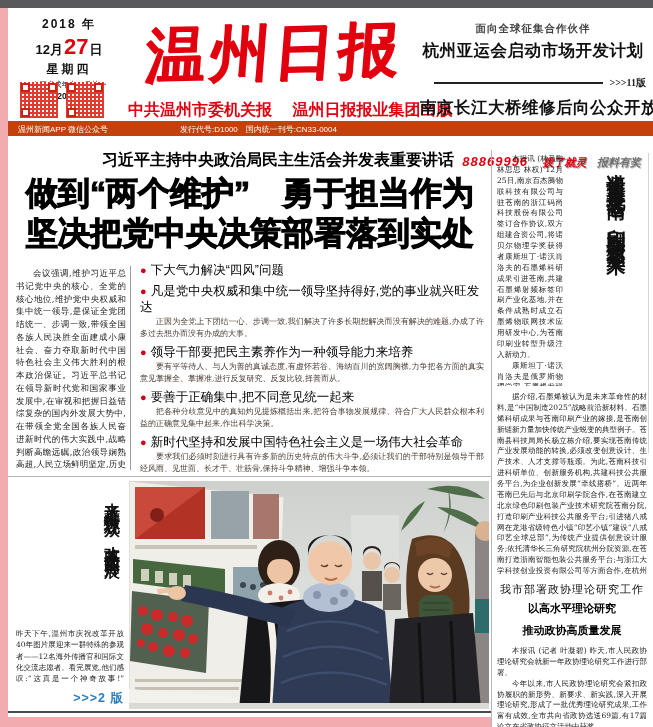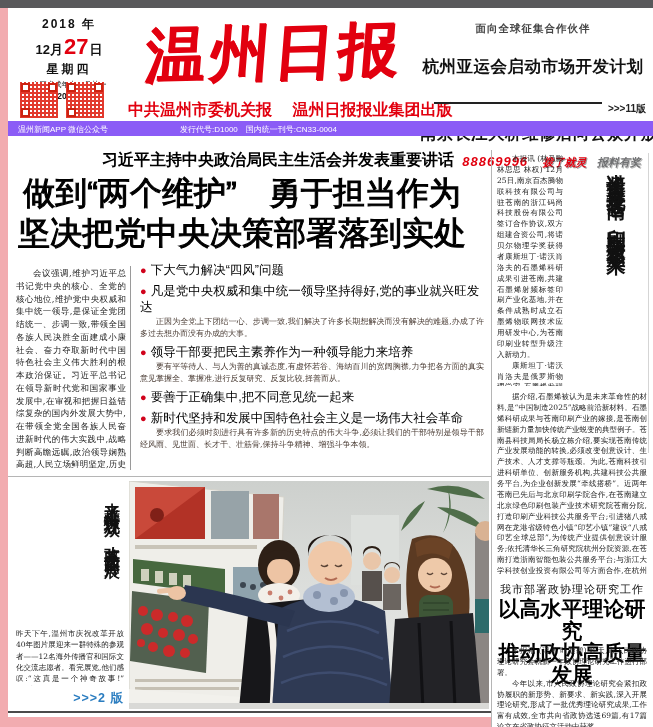--- a/index.html
+++ b/index.html
@@ -34,38 +34,38 @@
   .qr i { position:absolute; width:9px; height:9px; border:2px solid #c21; background:#fff; }
   .qr .tl { left:1px; top:1px; } .qr .tr { right:1px; top:1px; } .qr .bl { left:1px; bottom:1px; }
   .qr1 { left:20px; } .qr2 { left:66px; }
 
   .subline { left:128px; top:100px; width:240px; font-size:16px; font-weight:bold; color:#e2000f;
              white-space:nowrap; }
   .subline span + span { margin-left:16px; }
 
   .hdr-right { left:420px; top:22px; width:226px; text-align:center; }
   .hdr-kicker { font-size:10.5px; font-weight:bold; color:#444; letter-spacing:1px; }
-  .hdr-h1 { font-size:16.5px; font-weight:900; color:#111; margin-top:20px; letter-spacing:0.5px; white-space:nowrap; }
-  .hdr-rule { display:flex; margin-top:24px; }
+  .hdr-h1 { font-size:16.5px; font-weight:900; color:#111; margin-top:4px; letter-spacing:0.5px; white-space:nowrap; }
+  .hdr-rule { display:flex; align-items:center; margin-top:14px;font-family:Liberation Serif, serif; }
   .hdr-rule .ln { flex:1; height:2px; background:#222; margin:0 6px 0 14px; }
   .hdr-ref { font-size:10px; font-weight:bold; color:#222; white-space:nowrap; }
   .hdr-h2 { font-size:16.5px; font-weight:900; color:#111; margin-top:7px; letter-spacing:0.5px; white-space:nowrap; }
 
   .hotline { right:12px; top:109px; font-style:italic; font-weight:bold; white-space:nowrap;margin-top:43px; }
   .hot-num { color:#e2000f; font-size:13px; letter-spacing:1px; }
   .hot-s1  { color:#e2000f; font-size:11px; margin-left:10px; text-shadow:1px 1px 0 #999; }
   .hot-s2  { color:#707173; font-size:11px; margin-left:6px; text-shadow:1px 1px 0 #bbb; }
 
-  .graybar { left:8px; top:121px; width:645px; height:15px; background:#8b5cf6; }
+  .graybar { left:8px; top:121px; width:645px; height:15px; background:#c2410c; }
   .graybar span { position:absolute; top:3px; font-size:8px; color:#fff; white-space:nowrap; }
   .gb-qr1 { left:10px; } .gb-qr2 { left:60px; } .gb-pub { left:172px; }
 
   
   .lead-kicker { left:8px; top:150px; width:540px; text-align:center; font-size:16px; font-weight:bold; color:#000; }
-  .lead-h { left:0; top:172px; width:484px; text-align:center; font-size:32px; font-weight:400;
+  .lead-h { left:8px; top:172px; width:484px; text-align:center; font-size:32px; font-weight:700;
             color:#000; -webkit-text-stroke:1.1px #000; letter-spacing:0px; white-space:nowrap; }
   .lead-h2 { top:212px; }
 
   
   .intro-col { left:16px; top:267px; width:110px; height:204px; overflow:hidden;
                font-family:"DejaVu Serif", serif; font-size:8.5px; line-height:1.5;
                text-align:justify; color:#222; }
   .intro-col p { text-indent:2em; }
   .rule-v1 { left:130px; top:266px; width:1px; height:204px; background:#9a9a9a; }
 
@@ -105,21 +105,21 @@
   .ph-ref { left:16px; top:690px; width:108px; text-align:right; font-size:12.5px; font-weight:bold;
             color:#2b7dc0; letter-spacing:1px; }
 
   .photo { left:129px; top:481px; width:360px; height:228px; background:#dfe1df; overflow:hidden; }
   .photo svg { display:block; }
   .photo-underline { left:8px; top:711px; width:483px; height:2px; background:#4a4a4a; }
 
   
   .c-kicker { left:496px; top:582px; width:152px; text-align:center; font-size:11px; font-weight:normal;
               color:#111; letter-spacing:1px; }
-  .c-title { left:496px; top:598px; width:152px; text-align:center; font-size:21px; font-weight:900;
+  .c-title { left:496px; top:598px; width:152px; text-align:center; font-size:11px; font-weight:900;
              color:#000; line-height:22px; font-family:"DejaVu Serif", serif; }
   .c-body { left:497px; top:646px; width:150px; height:81px; overflow:hidden; }
 </style>
 </head>
 <body>
 
 <div class="page">
 
   <div class="abs frame-top"></div>
   <div class="abs frame-left"></div>
@@ -191,20 +191,21 @@
     <div class="bullet">
       <div class="b-title"><span class="b-dot">●</span><span>凡是党中央权威和集中统一领导坚持得好,党的事业就兴旺发达</span></div>
       <div class="b-detail">正因为全党上下团结一心、步调一致,我们解决了许多长期想解决而没有解决的难题,办成了许多过去想办而没有办成的大事。</div>
     </div>
     <div class="bullet">
       <div class="b-title"><span class="b-dot">●</span><span>领导干部要把民主素养作为一种领导能力来培养</span></div>
       <div class="b-detail">要有平等待人、与人为善的真诚态度,有虚怀若谷、海纳百川的宽阔胸襟,力争把各方面的真实意见掌握全、掌握准,进行反复研究、反复比较,择善而从。</div>
     </div>
     <div class="bullet">
       <div class="b-title"><span class="b-dot">●</span><span>要善于正确集中,把不同意见统一起来</span></div>
+      <div class="b-detail">把各种分歧意见中的真知灼见提炼概括出来,把符合事物发展规律、符合广大人民群众根本利益的正确意见集中起来,作出科学决策。</div>
     </div>
     <div class="bullet">
       <div class="b-title"><span class="b-dot">●</span><span>新时代坚持和发展中国特色社会主义是一场伟大社会革命</span></div>
       <div class="b-detail">要求我们必须时刻进行具有许多新的历史特点的伟大斗争,必须让我们的干部特别是领导干部经风雨、见世面、长才干、壮筋骨,保持斗争精神、增强斗争本领。</div>
     </div>
 
   </div>
 
   <div class="abs rule-h1"></div>
   <div class="abs rule-v2"></div>

